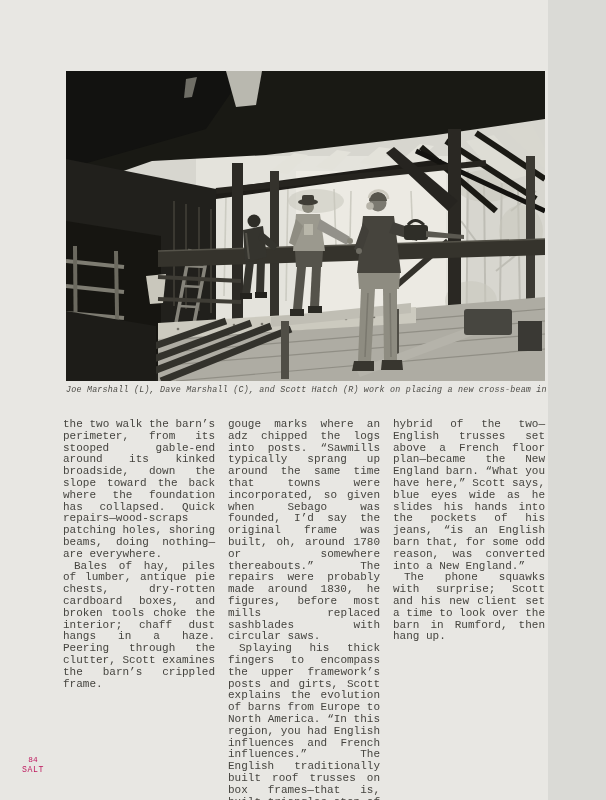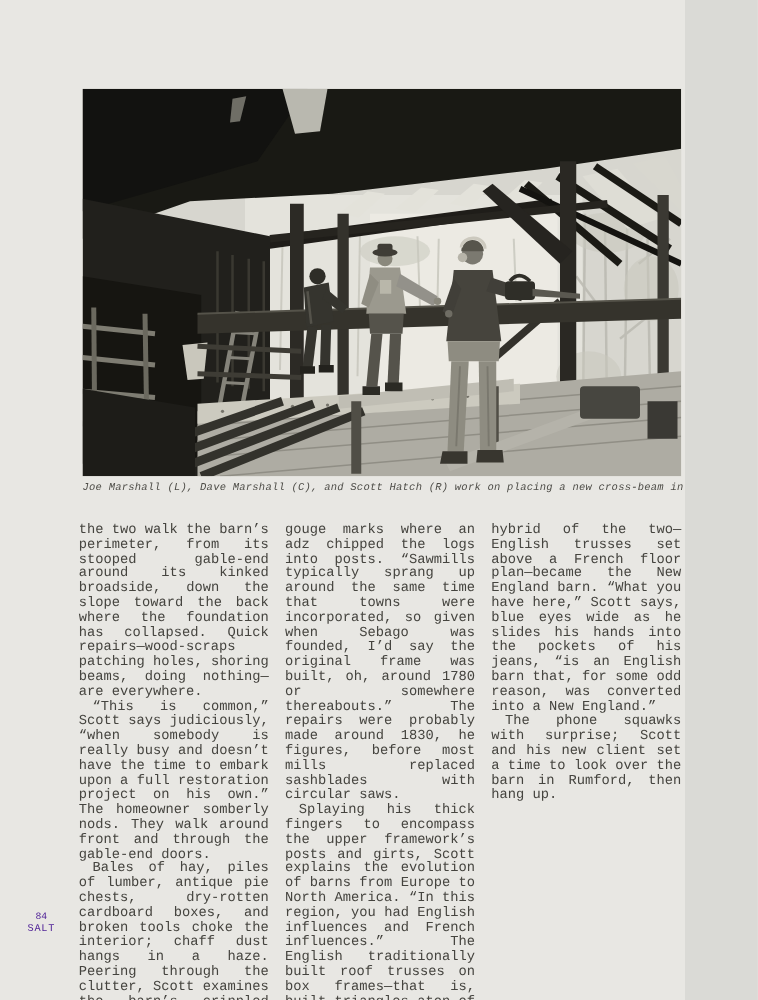--- a/index.html
+++ b/index.html
@@ -39,23 +39,23 @@
     font-size: 11px;
     line-height: 11.8px;
     color: #45443f;
     text-align: justify;
     text-justify: inter-word;
   }
   .col p.ind { text-indent: 11px; }
   .col p.section-start { margin-top: 11.8px; }
   .footer {
     position: absolute;
-    left: 22px; top: 730px;
+    left: 22px; top: 756px;
     text-align: center;
-    color: #4c1d95;
+    color: #be185d;
   }
   .footer .pagenum { font-size: 7.8px; line-height: 9px; }
   .footer .imprint { font-size: 8.2px; line-height: 10px; letter-spacing: 0.6px; }
 </style>
 </head>
 <body>
 
 <div class="page">
 
   <figure class="photo-figure">
@@ -246,21 +246,20 @@
           <polygon points="360,160 398,164 398,168 360,166" fill="#5a5850"></polygon>
         </g>
       </svg>
     </div>
     <figcaption>Joe Marshall (L), Dave Marshall (C), and Scott Hatch (R) work on placing a new cross-beam in the Hollis barn.</figcaption>
   </figure>
 
   <div class="columns">
     <div class="col">
       <p class="cont">the two walk the barn’s perimeter, from its stooped gable-end around its kinked broadside, down the slope toward the back where the foundation has collapsed. Quick repairs—wood-scraps patching holes, shoring beams, doing nothing—are everywhere.</p>
-      <p class="ind">“This is common,” Scott says judiciously, “when somebody is really busy and doesn’t have the time to embark upon a full restoration project on his own.” The homeowner somberly nods. They walk around front and through the gable-end doors.</p>
       <p class="ind">Bales of hay, piles of lumber, antique pie chests, dry-rotten cardboard boxes, and broken tools choke the interior; chaff dust hangs in a haze. Peering through the clutter, Scott examines the barn’s crippled frame.</p>
     </div>
     <div class="col">
       <p class="cont">gouge marks where an adz chipped the logs into posts. “Sawmills typically sprang up around the same time that towns were incorporated, so given when Sebago was founded, I’d say the original frame was built, oh, around 1780 or somewhere thereabouts.” The repairs were probably made around 1830, he figures, before most mills replaced sashblades with circular saws.</p>
       <p class="ind">Splaying his thick fingers to encompass the upper framework’s posts and girts, Scott explains the evolution of barns from Europe to North America. “In this region, you had English influences and French influences.” The English traditionally built roof trusses on box frames—that is, built triangles atop of squares—with the threshing floor, or central aisle, running from one broadside to the next. French barns had threshing floors stretching between the gable-ends and were built with central colonnades bearing the roof load: the gables were shaped like pentagons. The</p>
     </div>
     <div class="col">
       <p class="cont">hybrid of the two—English trusses set above a French floor plan—became the New England barn. “What you have here,” Scott says, blue eyes wide as he slides his hands into the pockets of his jeans, “is an English barn that, for some odd reason, was converted into a New England.”</p>
       <p class="ind">The phone squawks with surprise; Scott and his new client set a time to look over the barn in Rumford, then hang up.</p>
     </div>

